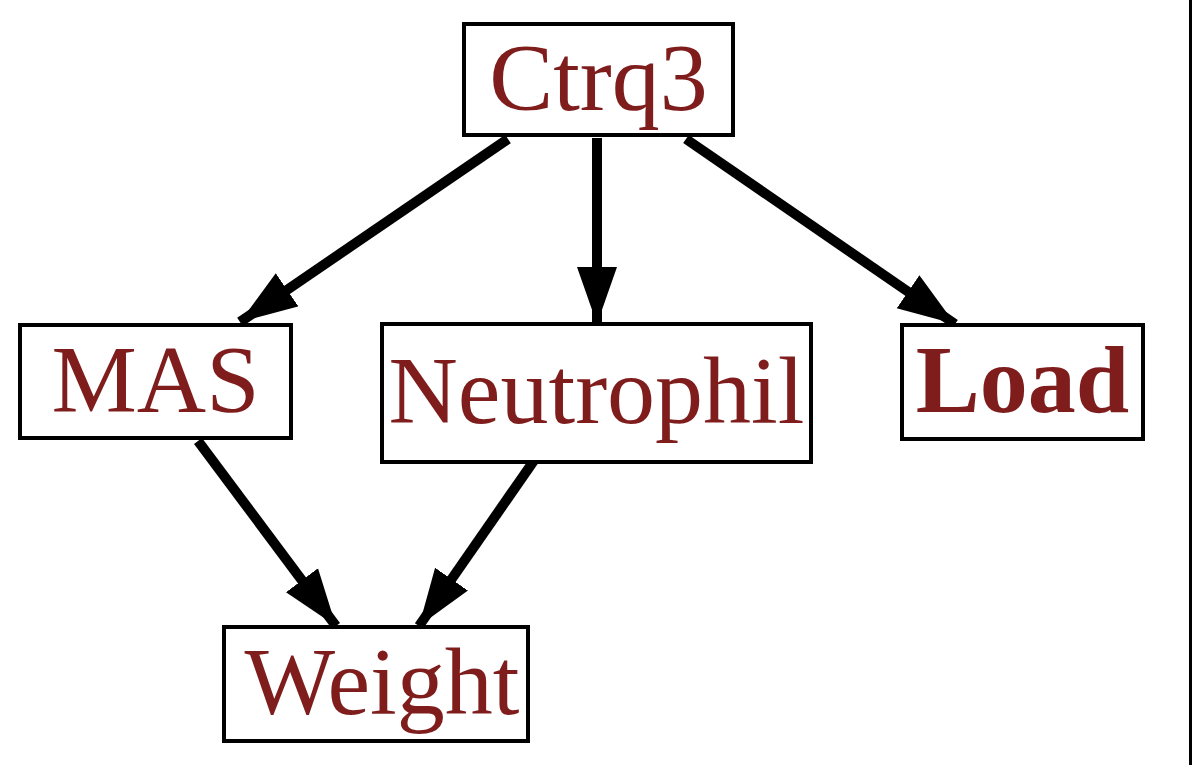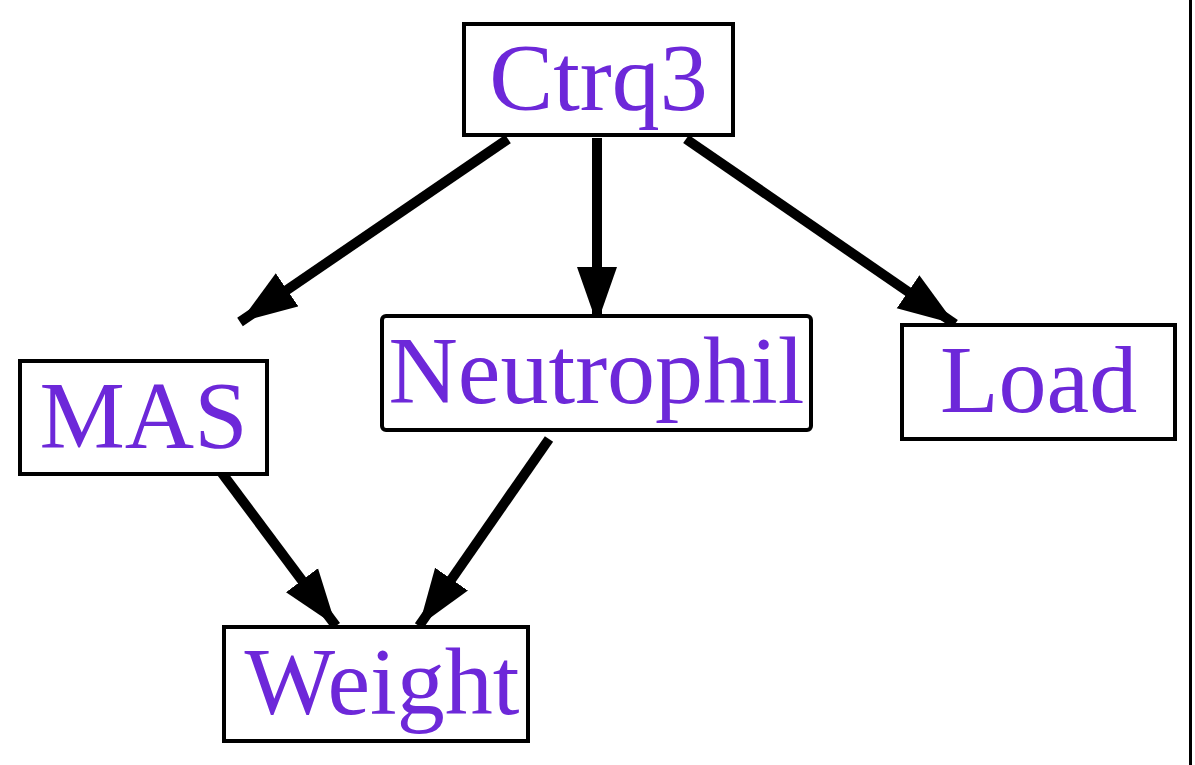--- a/index.html
+++ b/index.html
@@ -31,21 +31,21 @@
     background: #ffffff;
     border: 4px solid #000000;
     display: flex;
     align-items: center;
     justify-content: center;
     z-index: 2;
   }
   .node-label {
     font-size: 96px;
     line-height: 1;
-    color: #6d28d9;
+    color: #7f1d1d;
     white-space: nowrap;
     transform: translateY(-2px);
   }
   #screen-right-border {
     position: absolute;
     top: 0;
     height: 765px;
     background: #000000;
     z-index: 3;
   }
@@ -65,27 +65,27 @@
         <line x1="597" y1="138" x2="597" y2="324" stroke="#000000" stroke-width="10" marker-end="url(#arrowhead)"></line>
         <line x1="686" y1="139" x2="955" y2="324" stroke="#000000" stroke-width="10" marker-end="url(#arrowhead)"></line>
         <line x1="198" y1="441" x2="336" y2="626" stroke="#000000" stroke-width="10" marker-end="url(#arrowhead)"></line>
         <line x1="549" y1="439" x2="419" y2="626" stroke="#000000" stroke-width="10" marker-end="url(#arrowhead)"></line>
       </g>
   </svg>
   <div id="nodes">
       <div class="node" style="left: 462px; top: 22px; width: 273px; height: 115px; border-width: 4px; border-color: rgb(0, 0, 0);">
         <span class="node-label">Ctrq3</span>
       </div>
-      <div class="node" style="left: 18px; top: 323px; width: 251px; height: 117px; border-width: 4px; border-color: rgb(0, 0, 0); margin-top: 36px;">
+      <div class="node" style="left: 18px; top: 323px; width: 275px; height: 117px; border-width: 4px; border-color: rgb(0, 0, 0);">
         <span class="node-label">MAS</span>
       </div>
-      <div class="node" style="left: 380px; top: 314px; width: 433px; height: 118px; border-width: 4px; border-color: rgb(0, 0, 0); border-radius: 6px;">
+      <div class="node" style="left: 380px; top: 322px; width: 433px; height: 142px; border-width: 4px; border-color: rgb(0, 0, 0);">
         <span class="node-label">Neutrophil</span>
       </div>
-      <div class="node" style="left: 900px; top: 323px; width: 277px; height: 118px; border-width: 4px; border-color: rgb(0, 0, 0);">
+      <div class="node" style="left: 900px; top: 323px; width: 245px; height: 118px; border-width: 4px; border-color: rgb(0, 0, 0); font-weight: bold;">
         <span class="node-label">Load</span>
       </div>
       <div class="node" style="left: 222px; top: 625px; width: 308px; height: 118px; border-width: 4px; border-color: rgb(0, 0, 0); padding-left: 12px;">
         <span class="node-label">Weight</span>
       </div>
     </div>
   <div id="screen-right-border" style="left: 1189px; width: 3px; background: rgb(0, 0, 0);"></div>
 </div>
 
 </body></html>

